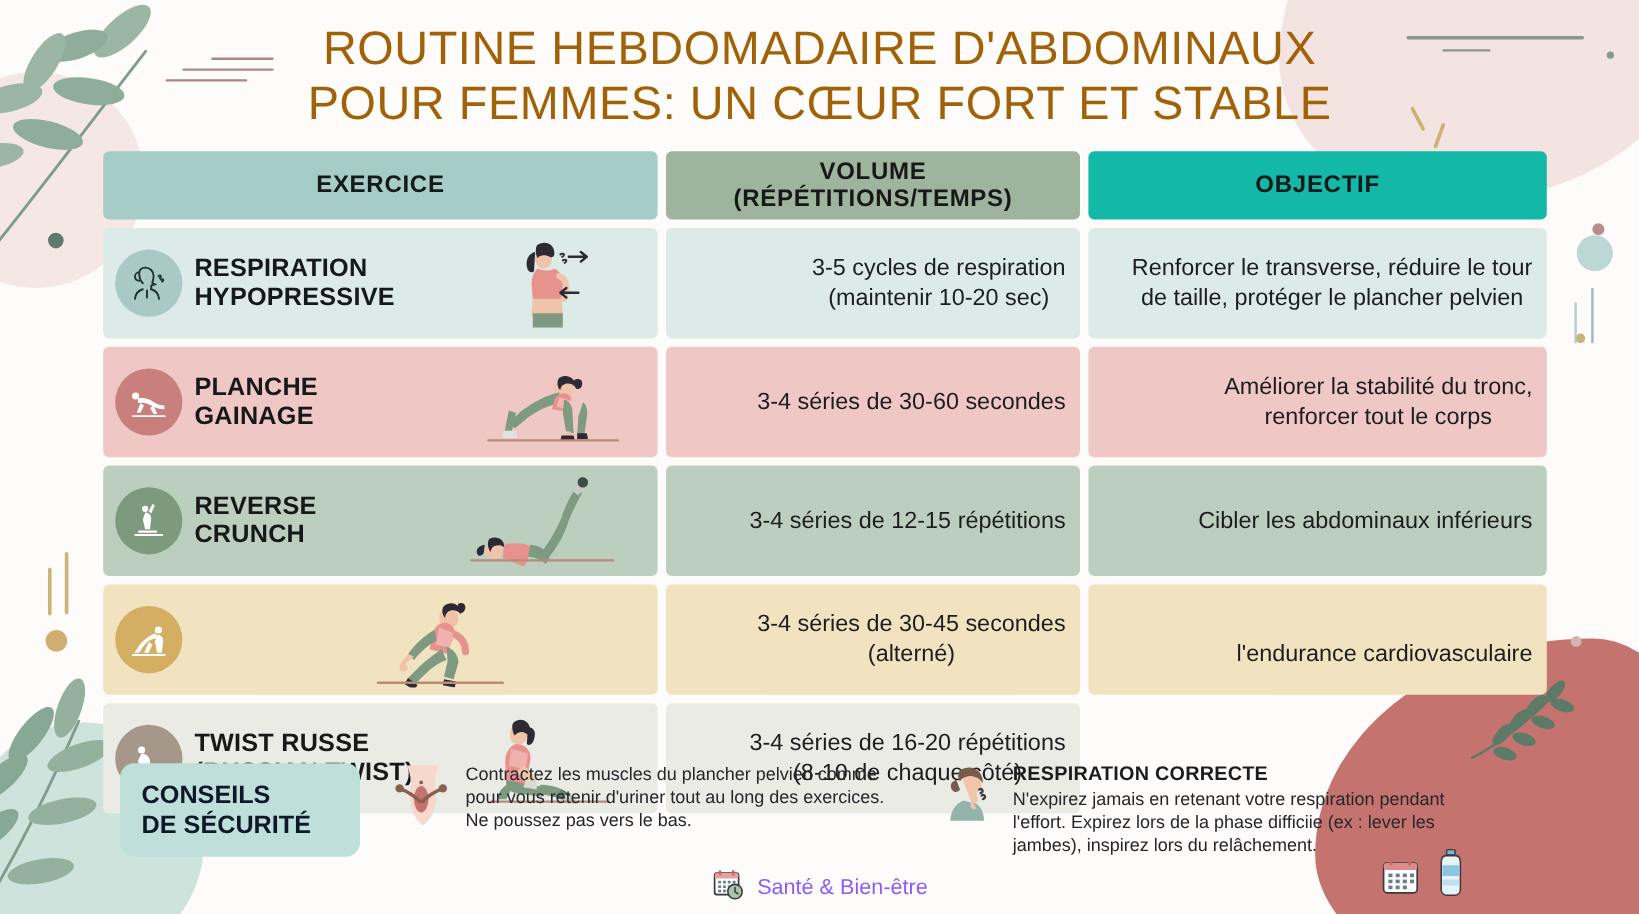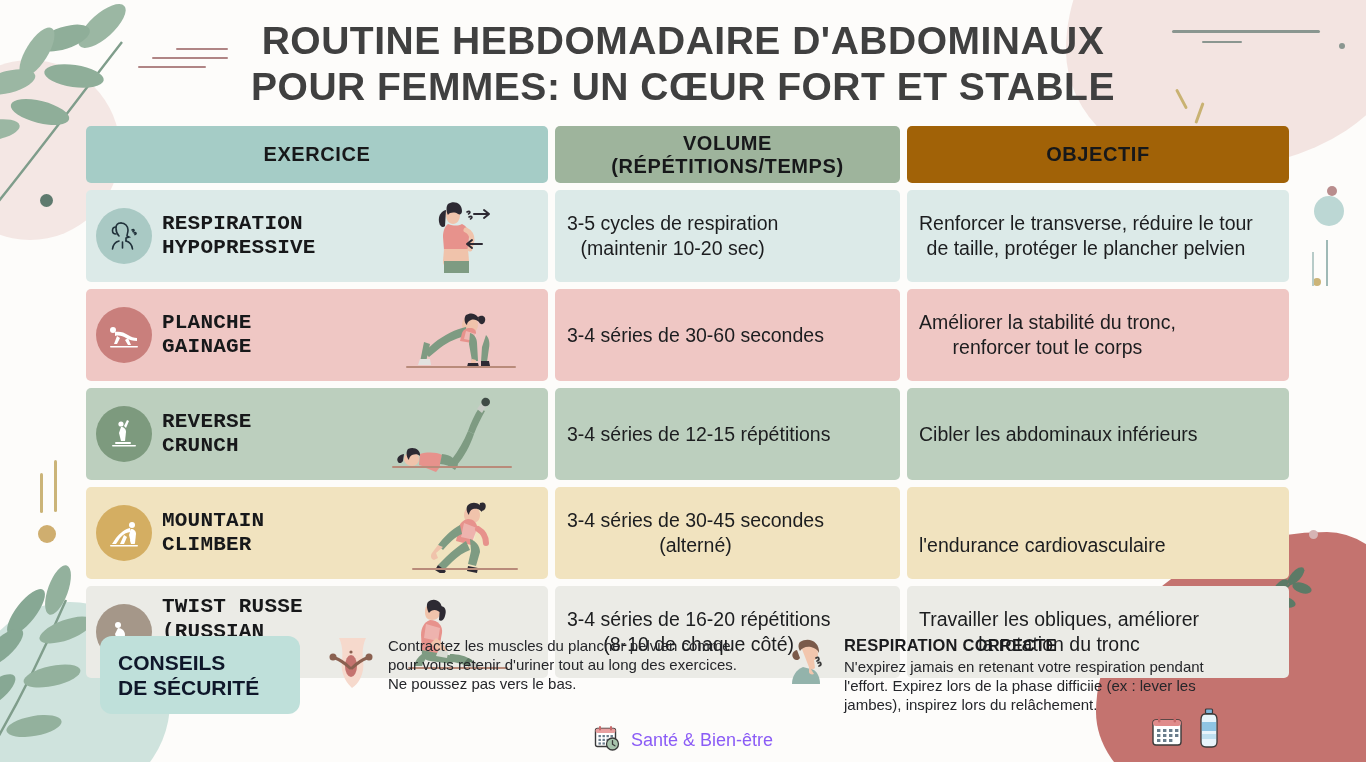--- a/index.html
+++ b/index.html
@@ -75,25 +75,25 @@
 
   .teal-circle-tr { position:absolute; right:22px; top:196px; width:30px; height:30px; border-radius:50%; background:#bcd7d4; }
   .vbar-tr { position:absolute; right:38px; top:240px; width:2px; height:46px; background:#9fb9b6; }
   .vbar-tr2{ position:absolute; right:52px; top:252px; width:2px; height:34px; background:#b7cbc8; }
 
   
   .title {
     position: absolute; top: 18px; left: 0; right: 0;
     text-align: center;
     font-family: "Liberation Sans", sans-serif;
-    font-weight: bold;
+    font-weight: normal;
     font-size: 39px;
     line-height: 1.17;
     letter-spacing: 0.5px;
-    color: #404040;
+    color: #a16207;
     z-index: 5;
   }
 
   
   .table {
     position: absolute;
     left: 86px; top: 126px;
     width: 1308px;
     z-index: 5;
   }
@@ -105,27 +105,27 @@
   .c-obj { width: 382px; }
 
   
   .hdr { height: 57px; align-items:center; justify-content:center; }
   .hdr span {
     font-weight: bold; font-size: 20px; letter-spacing: 0.6px;
     color: #17181a; text-align:center; line-height:1.12;
   }
   .hdr-ex  { background: #a5ccc6; }
   .hdr-vol { background: #9eb49c; }
-  .hdr-obj { background: #a16207; }
+  .hdr-obj { background: #14b8a6; }
 
   
   .body-row .cell { min-height: 84px; align-items: center; }
-  .body-row .c-ex  { padding: 6px 8px 6px 10px; gap: 10px; font-family: Liberation Mono, monospace; }
+  .body-row .c-ex  { padding: 6px 8px 6px 10px; gap: 10px; }
   .body-row .c-vol,
-  .body-row .c-obj { justify-content:flex-start; padding: 0 12px; }
+  .body-row .c-obj { justify-content:flex-end; padding: 0 12px; }
 
   .vol-txt, .obj-txt {
     text-align:center; font-size: 19.5px; line-height: 1.26; color:#1c1d1f;
   }
 
   .ex-icon {
     width: 56px; height: 56px; border-radius: 50%;
     flex: 0 0 56px; display:flex; align-items:center; justify-content:center;
   }
   .ex-icon svg { width: 40px; height: 40px; }
@@ -422,24 +422,20 @@
     <div class="cell c-ex">
       <div class="ex-icon">
         <svg viewBox="0 0 40 40" fill="#fff">
           <circle cx="28" cy="12" r="3"></circle>
           <path d="M26 15c-5 1-10 5-14 10l-4 6h4l4-6c3-4 7-6 11-6z"></path>
           <path d="M27 16c3 0 5 2 5 5l-1 9h-4l-2-8z"></path>
           <path d="M20 22l-4 9h4l3-7zM29 25l2 6h-4l-1-4z"></path>
           <rect x="6" y="32" width="28" height="1.6" rx="0.8"></rect>
         </svg>
       </div>
-      <div class="ex-name">
-        <span>MOUNTAIN</span><br>
-        <span>CLIMBER</span>
-      </div>
       <div class="ex-illu">
         <svg viewBox="0 0 150 78">
           <path d="M98 12c5 0 8 3 8 8s-3 8-8 8-8-3-8-8 3-8 8-8z" fill="#f0c3ab"></path>
           <path d="M94 10c6-5 15-1 14 7-2-3-6-4-9-3-3 1-4 4-4 6-3-3-3-8-1-10z" fill="#2d2a33"></path>
           <path d="M106 8c5-2 7 2 5 6-2 3-5 2-6-1z" fill="#2d2a33"></path>
           <path d="M94 24c-5 1-8 4-9 8l-3 14 15 4 6-16c1-5-3-10-9-10z" fill="#e7928c"></path>
           <path d="M90 28l-3 14 13 3 3-12z" fill="#fff" opacity=".3"></path>
           <path d="M86 30c-8 4-16 12-22 20l5 5c6-7 12-13 19-16z" fill="#7e9b82"></path>
           <path d="M64 50l-6 8c-2 3-1 6 2 7l4-2-2-5 7-6z" fill="#f0c3ab"></path>
           <path d="M96 44c6 2 10 7 10 13l-4 14-8-2 3-13z" fill="#7e9b82"></path>
@@ -495,26 +491,20 @@
           <path d="M64 57c4-2 8-1 10 2l-1 5-11-2z" fill="#d9dcd4"></path>
           <path d="M48 60c-4 3-7 7-8 12h8l4-8z" fill="#7e9b82"></path>
           <rect x="34" y="73" width="100" height="2" rx="1" fill="#b98b7a"></rect>
         </svg>
       </div>
     </div>
     <div class="cell c-vol">
       <div class="vol-txt">
         <span>3-4 séries de 16-20 répétitions</span><br>
         <span>(8-10 de chaque côté)</span>
-      </div>
-    </div>
-    <div class="cell c-obj">
-      <div class="obj-txt">
-        <span>Travailler les obliques, améliorer</span><br>
-        <span>la rotation du tronc</span>
       </div>
     </div>
   </div>
 
 </div>
 
 <div class="tips">
 
   <div class="tips-badge">
     <span>CONSEILS</span><br>

